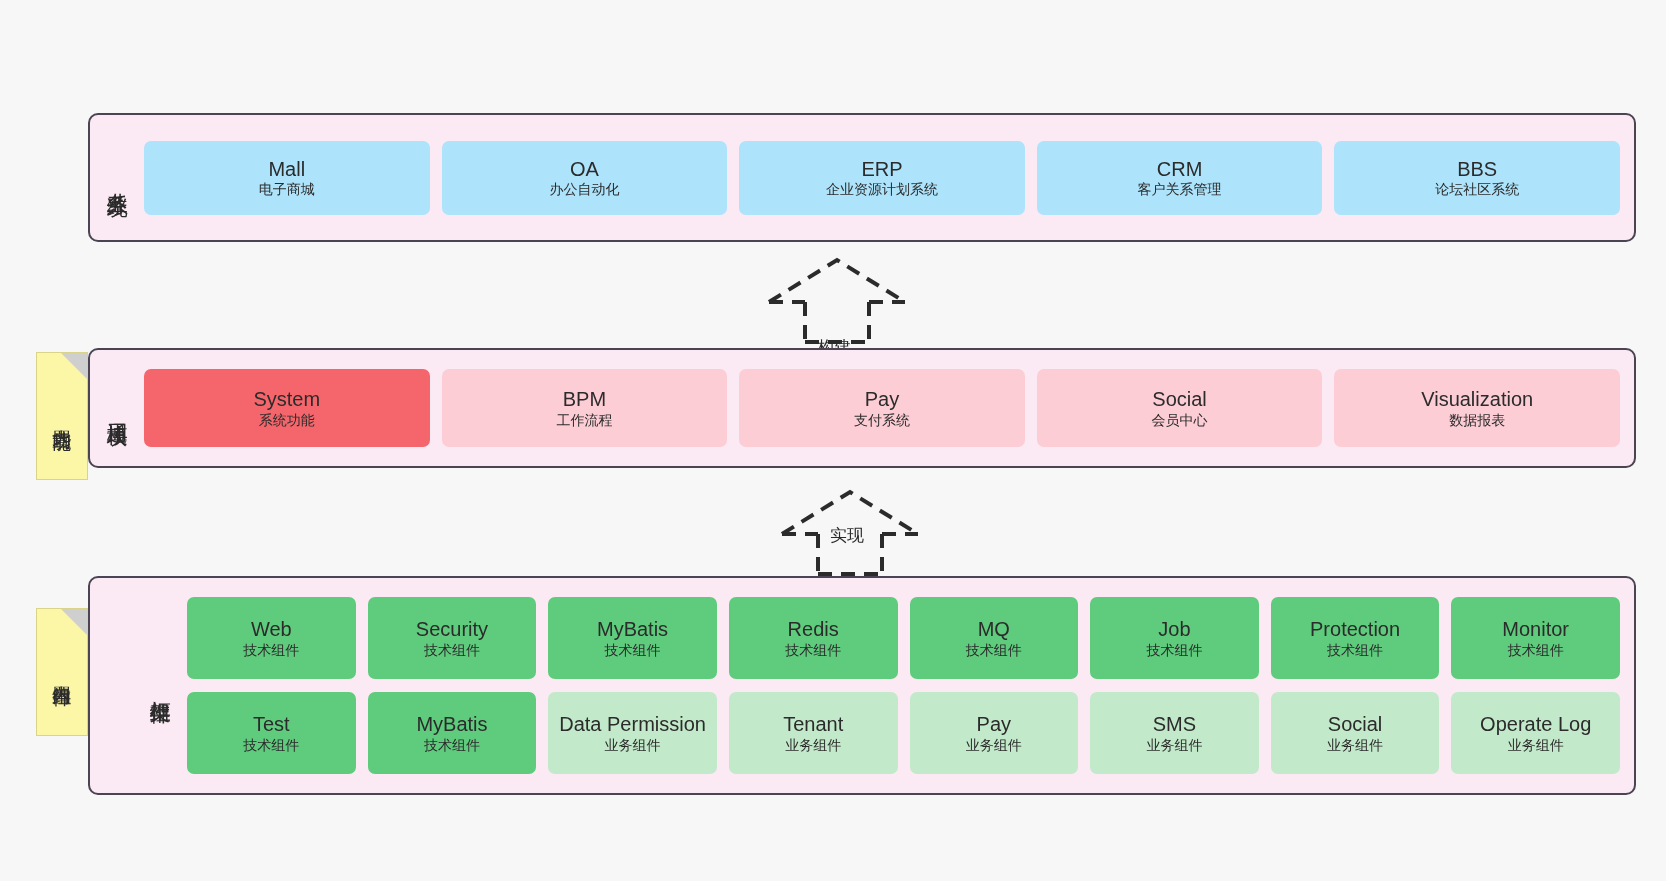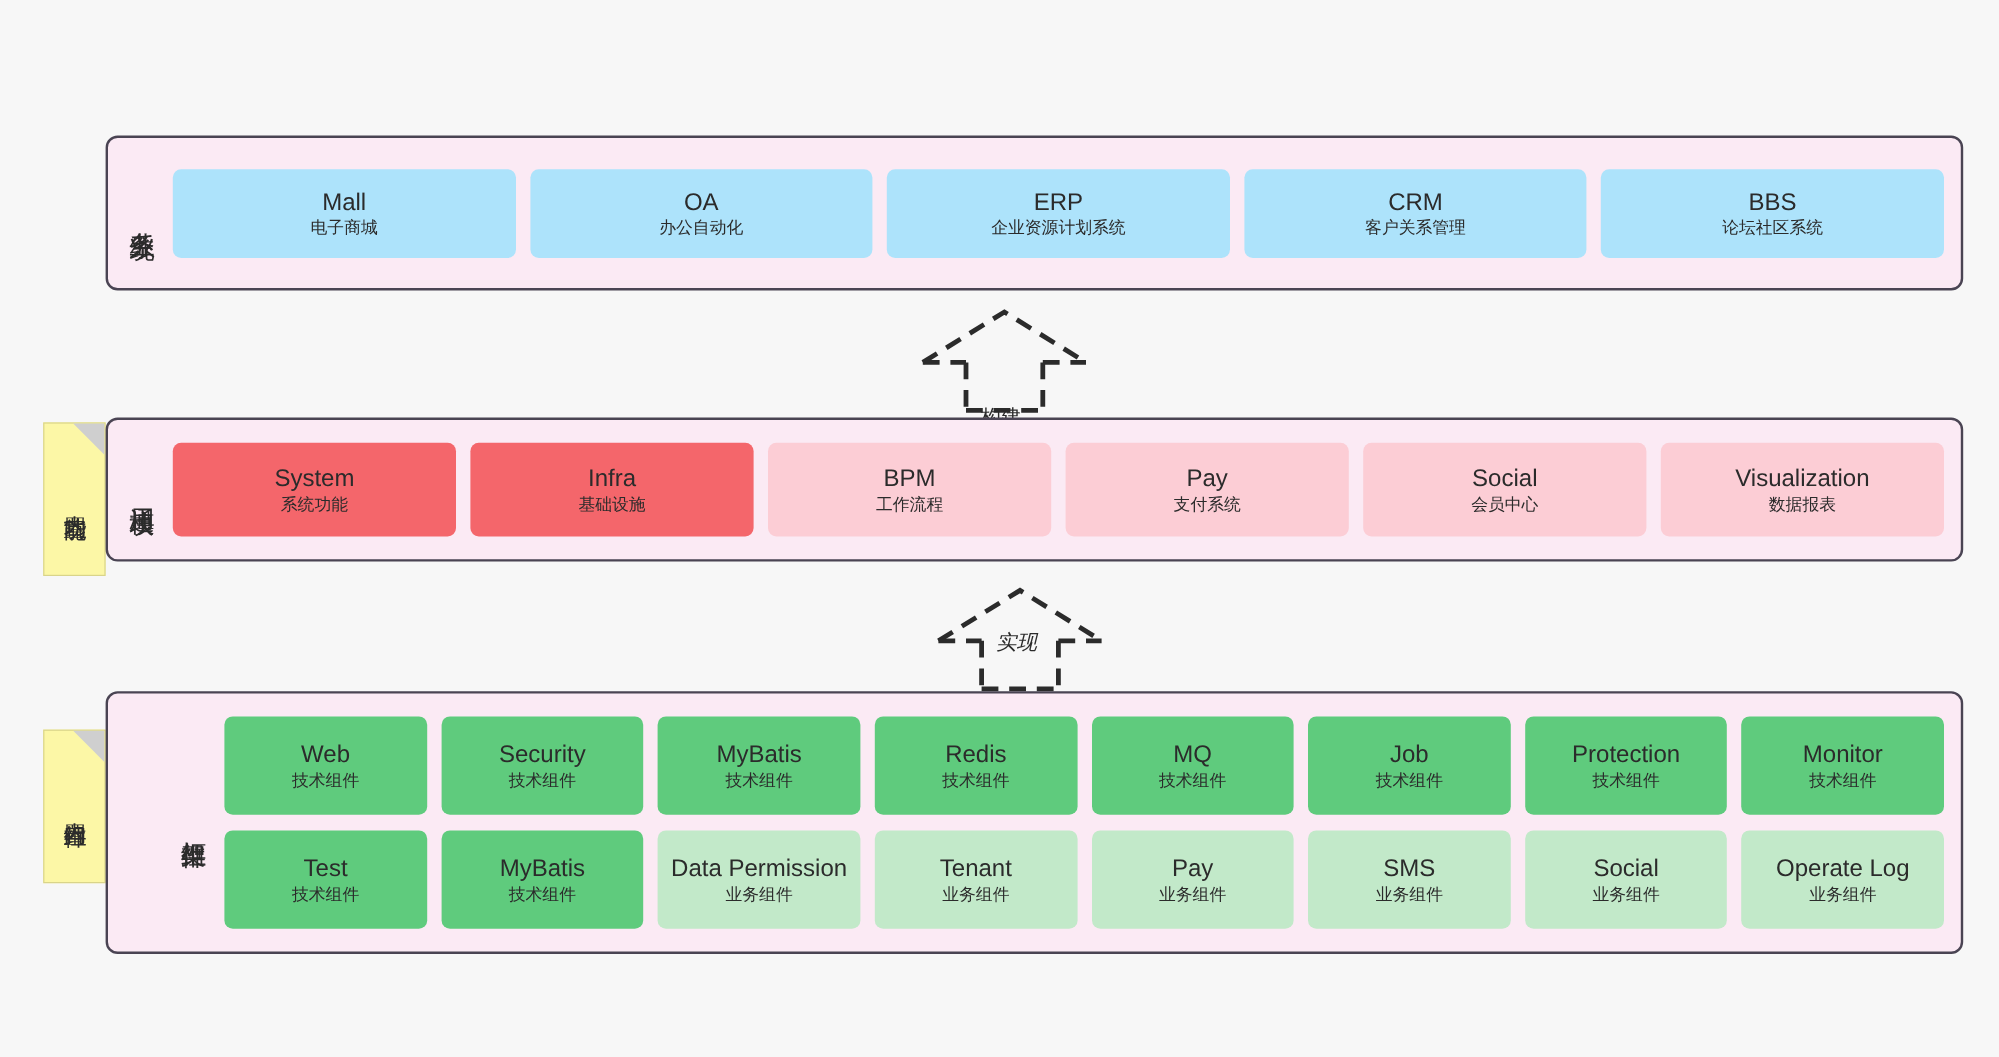--- a/index.html
+++ b/index.html
@@ -148,21 +148,21 @@
   .arrow-label {
     position: absolute;
     font-size: 17px;
     color: #2b2b2b;
     background: transparent;
     white-space: nowrap;
     user-select: none;
   }
   #arrow-build     { left: 757px; top: 256px; width: 160px; height: 88px; }
   #arrow-build .arrow-label   { left: 60px; top: 36px; margin-top: 44px; }
-  #arrow-implement { left: 770px; top: 488px; width: 160px; height: 88px; font-style: italic; }
+  #arrow-implement { left: 770px; top: 488px; width: 160px; height: 88px; }
   #arrow-implement .arrow-label { left: 60px; top: 36px; }
 </style>
 </head>
 <body>
 
 <div id="canvas">
 
   <div class="band" id="band-business">
     <div class="band-title">业务系统</div>
     <div class="band-body">
@@ -207,24 +207,20 @@
   </div>
 
   <div class="band" id="band-modules">
     <div class="band-title">通用模块</div>
     <div class="band-body">
       <div class="band-row">
         <div class="card red">
           <span class="ttl">System</span>
           <span class="sub">系统功能</span>
         </div>
-        <div class="card red">
-          <span class="ttl">Infra</span>
-          <span class="sub">基础设施</span>
-        </div>
         <div class="card pink">
           <span class="ttl">BPM</span>
           <span class="sub">工作流程</span>
         </div>
         <div class="card pink">
           <span class="ttl">Pay</span>
           <span class="sub">支付系统</span>
         </div>
         <div class="card pink">
           <span class="ttl">Social</span>

